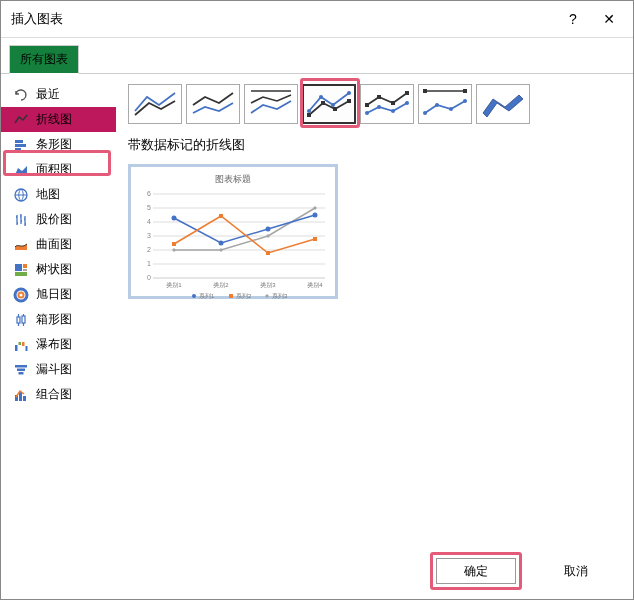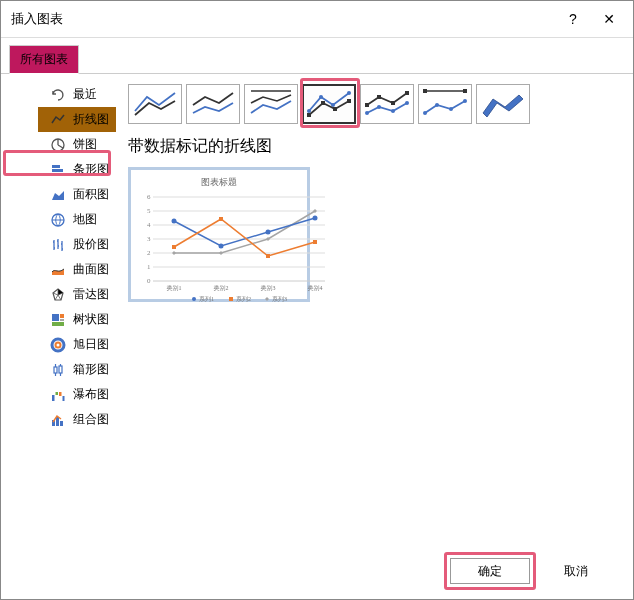--- a/index.html
+++ b/index.html
@@ -2,37 +2,37 @@
 <html><head>
 <meta charset="utf-8">
 <style>
 * { box-sizing: border-box; margin: 0; padding: 0; }
 body { font-family: "Microsoft YaHei", "Segoe UI", sans-serif; font-size: 12px; background: #fff; width: 634px; height: 600px; overflow: hidden; border: 1px solid #888; }
 .titlebar { display: flex; align-items: center; justify-content: space-between; padding: 8px 10px; border-bottom: 1px solid #ddd; }
 .titlebar .title { font-size: 13px; }
 .titlebar .controls { display: flex; gap: 8px; }
 .titlebar .ctl { width: 28px; height: 20px; display: flex; align-items: center; justify-content: center; cursor: pointer; font-size: 14px; font-family: Arial; }
 .tabs { padding: 6px 8px 0 8px; border-bottom: 1px solid #ccc; }
-.tab { display: inline-block; padding: 5px 10px; border: 1px solid #ccc; border-bottom: 1px solid #fff; background: #be185d; position: relative; top: 1px; }
+.tab { display: inline-block; padding: 5px 10px; border: 1px solid #ccc; border-bottom: 1px solid #fff; background: #15803d; position: relative; top: 1px; }
 .content { display: flex; height: 490px; }
 .sidebar { width: 115px; padding: 8px 0; overflow-y: auto; }
-.side-item { display: flex; align-items: center; gap: 7px; padding: 4px 8px 4px 12px; cursor: pointer; white-space: nowrap; margin-left: 37px; }
-.side-item.active { background: #a16207; }
+.side-item { display: flex; align-items: center; gap: 7px; padding: 4px 8px 4px 12px; cursor: pointer; white-space: nowrap; }
+.side-item.active { background: #be185d; }
 .side-item .ic { width: 16px; height: 16px; flex: none; display: flex; align-items: center; justify-content: center; }
 .hl-sidebar { position: absolute; border: 3px solid #e45b7a; border-radius: 3px; pointer-events: none; }
 .main { flex: 1; padding: 10px 12px; position: relative; }
 .subtypes { display: flex; gap: 4px; margin-bottom: 12px; }
 .thumb { width: 54px; height: 40px; border: 1px solid #aaa; display: flex; align-items: center; justify-content: center; cursor: pointer; background: #fff; }
 .thumb.sel { border: 2px solid #333; background: #fdfdfd; }
 .hl-thumb { position: absolute; border: 3px solid #e45b7a; border-radius: 3px; pointer-events: none; }
-.subtitle { font-size: 16px; font-weight: 400; margin: 6px 0 10px 0; }
-.preview { width: 182px; height: 135px; border: 3px solid #b8cce4; padding: 6px 8px; font-family: Liberation Serif, serif; }
+.subtitle { font-size: 13px; font-weight: 400; margin: 6px 0 10px 0; }
+.preview { width: 210px; height: 135px; border: 3px solid #b8cce4; padding: 6px 8px; }
 .preview .ptitle { text-align: center; font-size: 9px; color: #666; }
 .preview svg { display: block; }
-.footer { position: absolute; bottom: 10px; right: 18px; display: flex; align-items: center; }
+.footer { position: absolute; bottom: 10px; right: 18px; display: flex; gap: 14px; align-items: center; }
 .btn { width: 80px; height: 26px; border: 1px solid #999; background: #fff; cursor: pointer; font-family: inherit; font-size: 12px; }
 .hl-btn { border: 3px solid #e45b7a; border-radius: 3px; padding: 3px; }
 svg { display: block; }
 </style>
 </head>
 <body>
 
 <div class="titlebar">
   <span class="title">插入图表</span>
   <div class="controls">
@@ -60,29 +60,20 @@
       <span class="ic">
           <svg width="16" height="16">
             <path d="M2 11 L6 5 L10 8 L14 3" fill="none" stroke="#333" stroke-width="1.5"></path>
           </svg>
         </span>
       <span>折线图</span>
     </div>
     <div class="side-item">
       <span class="ic">
           <svg width="16" height="16">
-            <circle cx="8" cy="8" r="6" fill="none" stroke="#555" stroke-width="1.3"></circle>
-            <path d="M8 8 L8 2 M8 8 L13 11" stroke="#555" stroke-width="1.3"></path>
-          </svg>
-        </span>
-      <span>饼图</span>
-    </div>
-    <div class="side-item">
-      <span class="ic">
-          <svg width="16" height="16">
             <rect x="2" y="3" width="8" height="3" fill="#4472c4"></rect>
             <rect x="2" y="7" width="11" height="3" fill="#4472c4"></rect>
             <rect x="2" y="11" width="6" height="3" fill="#4472c4"></rect>
           </svg>
         </span>
       <span>条形图</span>
     </div>
     <div class="side-item">
       <span class="ic">
           <svg width="16" height="16">
@@ -109,29 +100,20 @@
       <span>股价图</span>
     </div>
     <div class="side-item">
       <span class="ic">
           <svg width="16" height="16">
             <path d="M2 10 C5 6 8 12 14 7 L14 13 L2 13 Z" fill="#ed7d31"></path>
             <path d="M2 10 C5 6 8 12 14 7" fill="none" stroke="#333" stroke-width="1"></path>
           </svg>
         </span>
       <span>曲面图</span>
-    </div>
-    <div class="side-item">
-      <span class="ic">
-          <svg width="16" height="16">
-            <path d="M8 2 L13 6 L11 13 L5 13 L3 6 Z" fill="none" stroke="#555" stroke-width="1.2"></path>
-            <path d="M8 2 L8 8 L13 6 M8 8 L11 13 M8 8 L5 13 M8 8 L3 6" stroke="#555" stroke-width="0.8"></path>
-          </svg>
-        </span>
-      <span>雷达图</span>
     </div>
     <div class="side-item">
       <span class="ic">
           <svg width="16" height="16">
             <rect x="2" y="2" width="7" height="7" fill="#4472c4"></rect>
             <rect x="10" y="2" width="4" height="4" fill="#ed7d31"></rect>
             <rect x="10" y="7" width="4" height="2" fill="#a5a5a5"></rect>
             <rect x="2" y="10" width="12" height="4" fill="#70ad47"></rect>
           </svg>
         </span>
@@ -160,20 +142,30 @@
     <div class="side-item">
       <span class="ic">
           <svg width="16" height="16">
             <rect x="2" y="8" width="2.5" height="6" fill="#4472c4"></rect>
             <rect x="5.5" y="5" width="2.5" height="3" fill="#70ad47"></rect>
             <rect x="9" y="5" width="2.5" height="4" fill="#ed7d31"></rect>
             <rect x="12.5" y="9" width="2" height="5" fill="#4472c4"></rect>
           </svg>
         </span>
       <span>瀑布图</span>
+    </div>
+    <div class="side-item">
+      <span class="ic">
+          <svg width="16" height="16">
+            <rect x="2" y="3" width="12" height="2.5" fill="#4472c4"></rect>
+            <rect x="4" y="6.5" width="8" height="2.5" fill="#4472c4"></rect>
+            <rect x="5.5" y="10" width="5" height="2.5" fill="#4472c4"></rect>
+          </svg>
+        </span>
+      <span>漏斗图</span>
     </div>
     <div class="side-item">
       <span class="ic">
           <svg width="16" height="16">
             <rect x="2" y="8" width="3" height="6" fill="#4472c4"></rect>
             <rect x="6" y="5" width="3" height="9" fill="#4472c4"></rect>
             <rect x="10" y="9" width="3" height="5" fill="#4472c4"></rect>
             <path d="M3 10 L7 4 L11 7" fill="none" stroke="#ed7d31" stroke-width="1.5"></path>
           </svg>
         </span>

